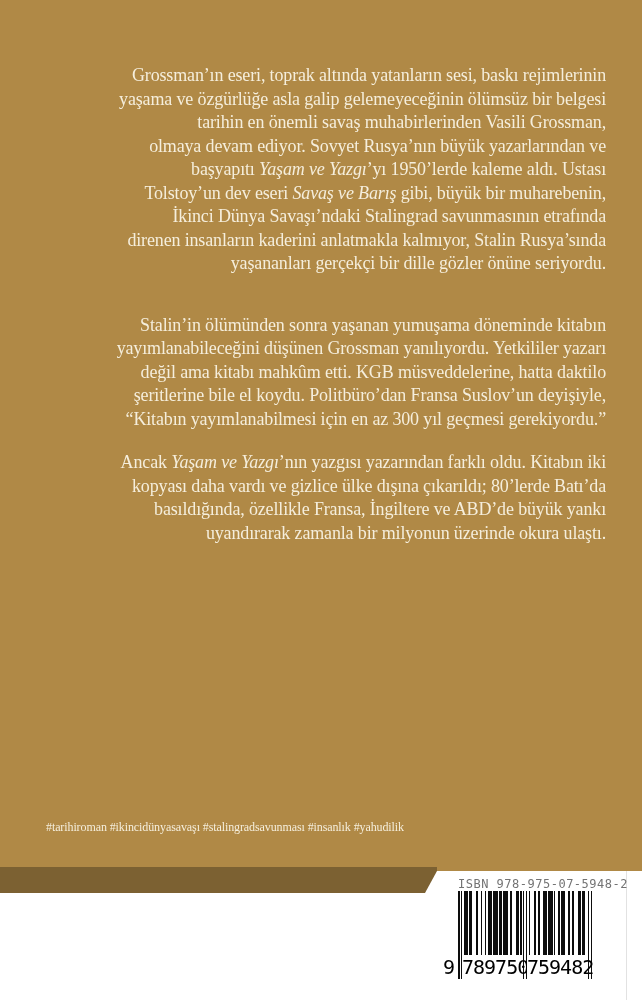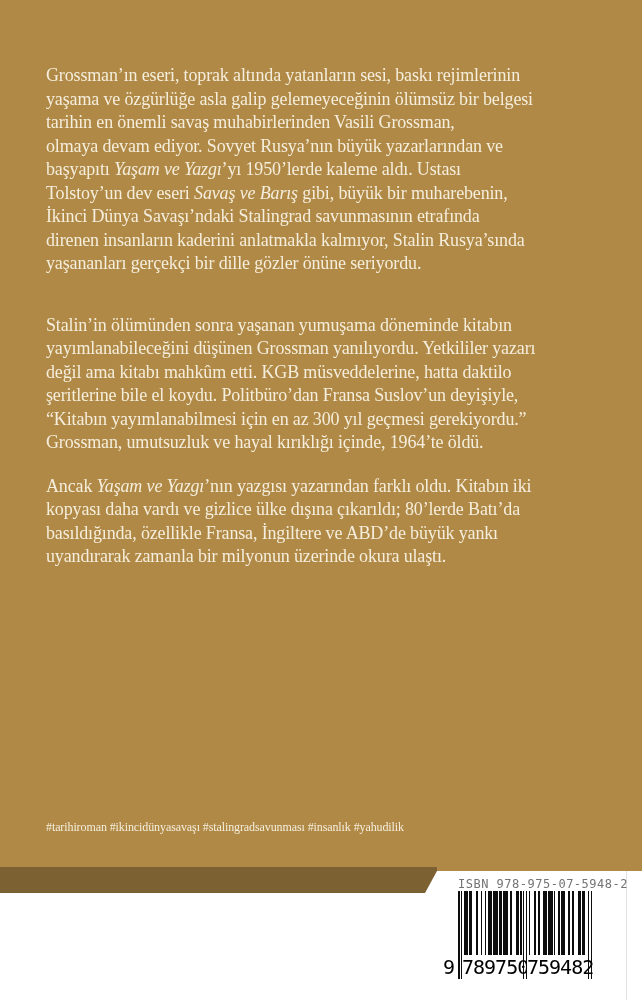--- a/index.html
+++ b/index.html
@@ -15,20 +15,21 @@
   .text-block{
     position:absolute;left:46px;top:64px;width:560px;
     color:#f5eedc;
   }
   .para{margin:0 0 38px 0;}
   .para:nth-of-type(2){margin-bottom:20px;}
   .line{
     white-space:nowrap;
     font-size:18px;line-height:23.5px;
     letter-spacing:-0.15px;
+    text-align:right;
   }
   .line em{font-style:italic;}
   .hashtags{
     position:absolute;left:46px;top:820px;width:580px;
     color:#f5eedc;font-size:12px;letter-spacing:-0.1px;
     white-space:nowrap;
   }
   
   .dark-band{
     position:absolute;left:0;top:867px;width:437px;height:26px;
@@ -86,21 +87,20 @@
         <div class="line"><span>İkinci Dünya Savaşı’ndaki Stalingrad savunmasının etrafında</span></div>
         <div class="line"><span>direnen insanların kaderini anlatmakla kalmıyor, Stalin Rusya’sında</span></div>
         <div class="line"><span>yaşananları gerçekçi bir dille gözler önüne seriyordu.</span></div>
       </div>
       <div class="para">
         <div class="line"><span>Stalin’in ölümünden sonra yaşanan yumuşama döneminde kitabın</span></div>
         <div class="line"><span>yayımlanabileceğini düşünen Grossman yanılıyordu. Yetkililer yazarı</span></div>
         <div class="line"><span>değil ama kitabı mahkûm etti. KGB müsveddelerine, hatta daktilo</span></div>
         <div class="line"><span>şeritlerine bile el koydu. Politbüro’dan Fransa Suslov’un deyişiyle,</span></div>
         <div class="line"><span>“Kitabın yayımlanabilmesi için en az 300 yıl geçmesi gerekiyordu.”</span></div>
-        <div class="line"><span>Grossman, umutsuzluk ve hayal kırıklığı içinde, 1964’te öldü.</span></div>
       </div>
       <div class="para">
         <div class="line"><span>Ancak </span><em>Yaşam ve Yazgı</em><span>’nın yazgısı yazarından farklı oldu. Kitabın iki</span></div>
         <div class="line"><span>kopyası daha vardı ve gizlice ülke dışına çıkarıldı; 80’lerde Batı’da</span></div>
         <div class="line"><span>basıldığında, özellikle Fransa, İngiltere ve ABD’de büyük yankı</span></div>
         <div class="line"><span>uyandırarak zamanla bir milyonun üzerinde okura ulaştı.</span></div>
       </div>
     </div>
 
   <div class="hashtags">#tarihiroman #ikincidünyasavaşı #stalingradsavunması #insanlık #yahudilik</div>

